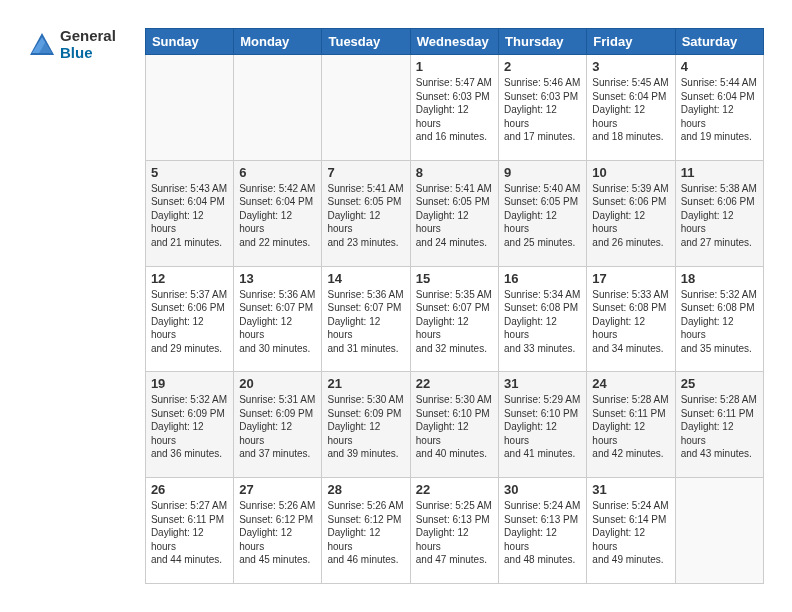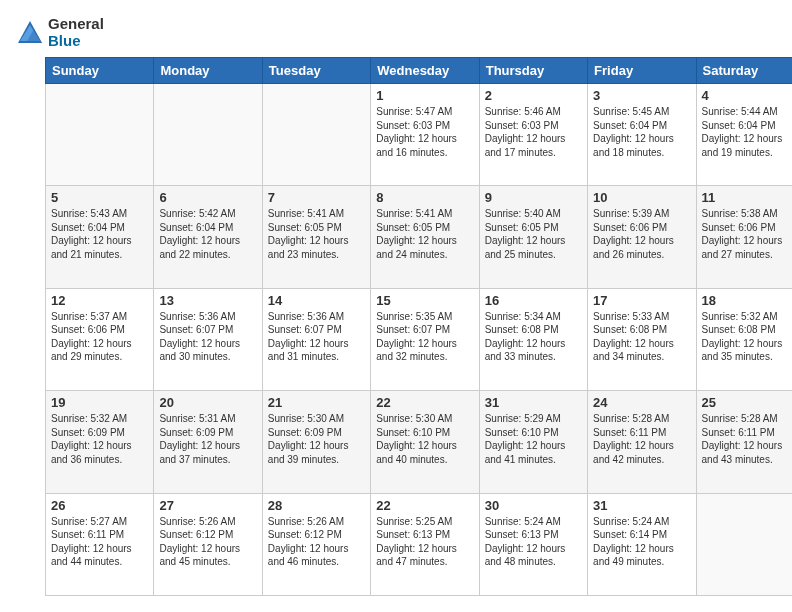--- a/index.html
+++ b/index.html
@@ -6,23 +6,22 @@
     body {
       width: 792px;
       height: 612px;
       font-family: Arial, sans-serif;
       background: #fff;
       overflow: hidden;
     }
     .page {
       width: 792px;
       height: 612px;
-      padding: 16px;
+      padding: 28px;
       display: flex;
-      flex-direction: column;
     }
     .header {
       display: flex;
       justify-content: space-between;
       align-items: flex-start;
       margin-bottom: 8px;
     }
     .logo {
       display: flex;
       align-items: center;

